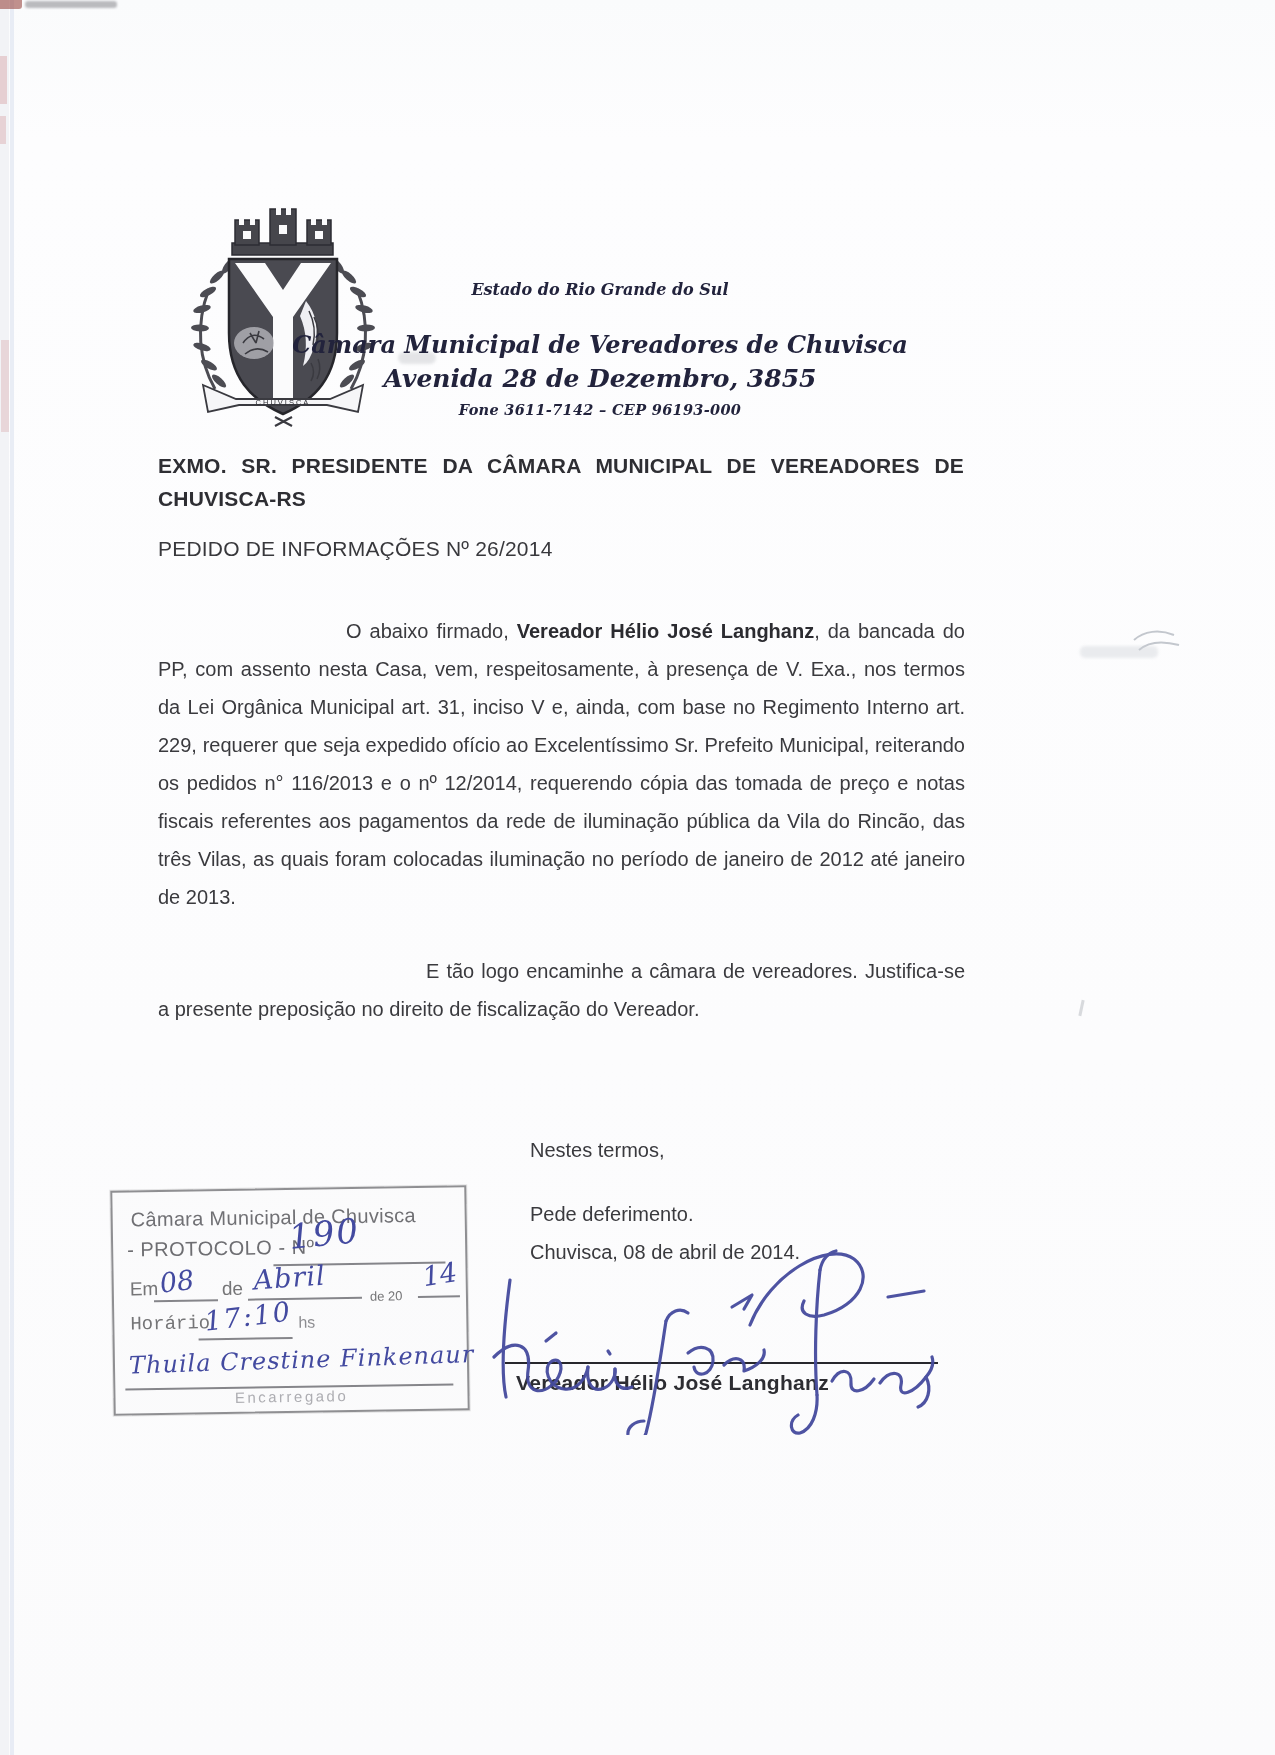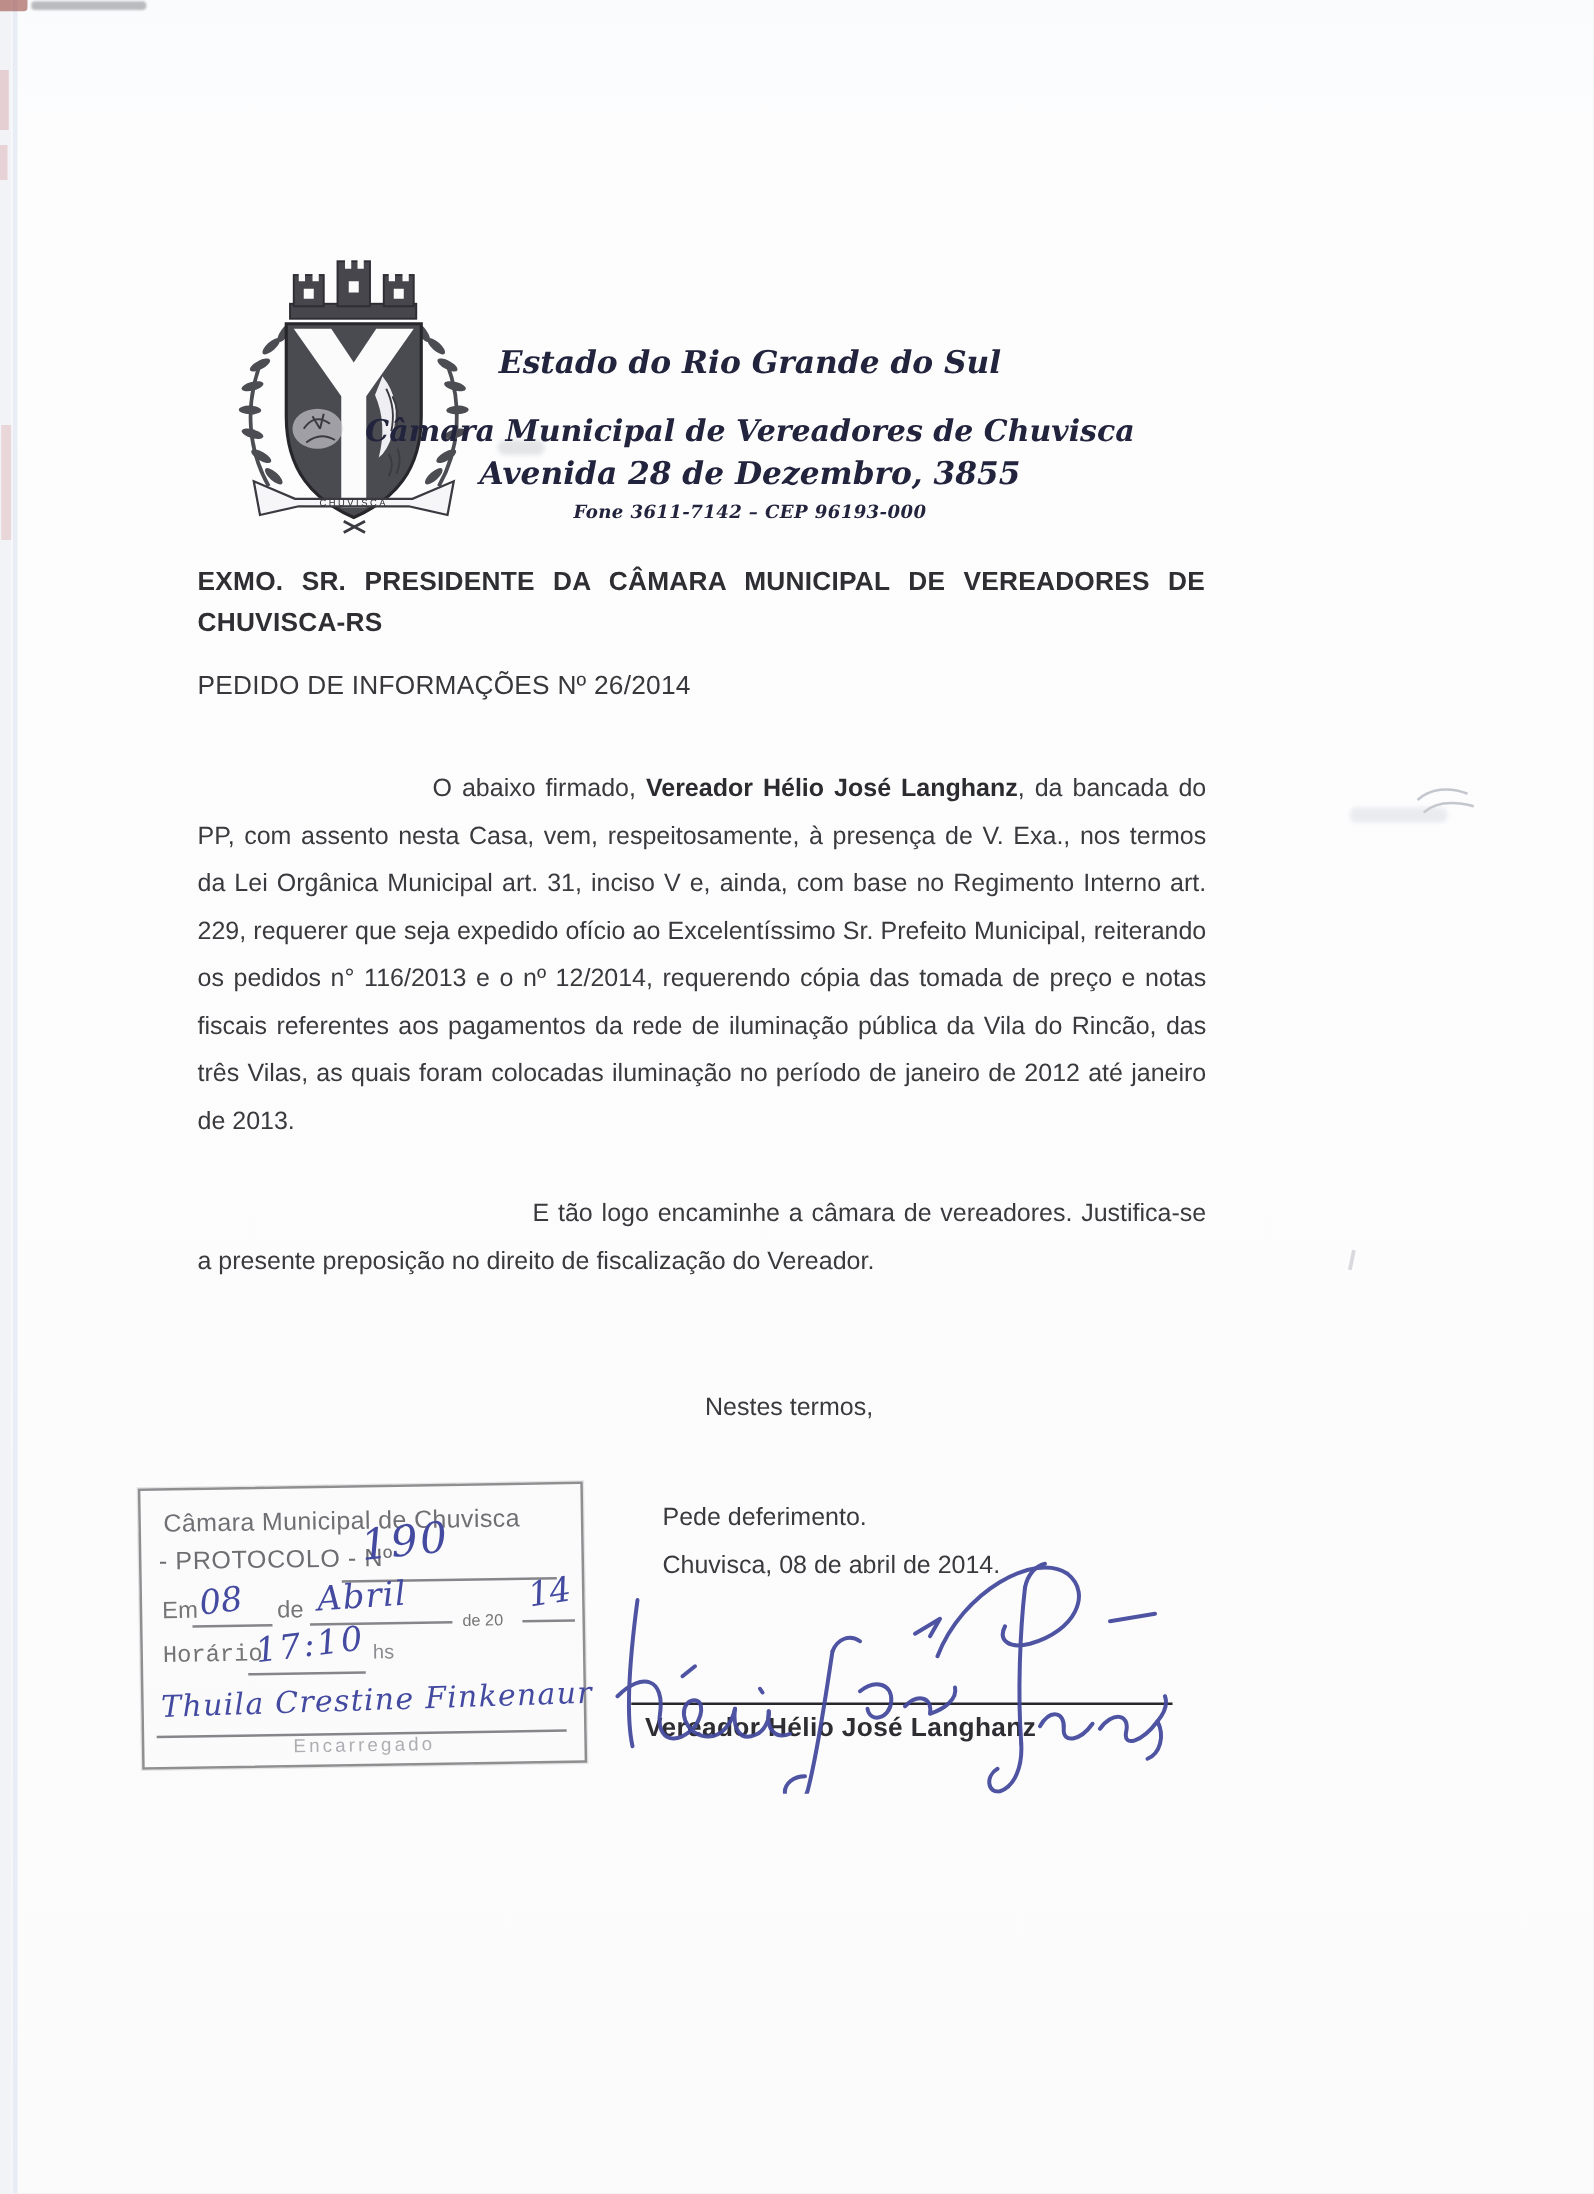--- a/index.html
+++ b/index.html
@@ -21,35 +21,35 @@
   .pink-2{position:absolute;left:0;top:116px;width:6px;height:28px;background:#d9abae;opacity:.45;}
   .pink-3{position:absolute;left:1px;top:340px;width:8px;height:92px;background:#d9abae;opacity:.4;}
   .smudge-avenida{position:absolute;left:398px;top:352px;width:38px;height:12px;background:#c6c8cc;opacity:.45;filter:blur(1.5px);border-radius:6px;}
   .pencil-squiggle{position:absolute;left:1128px;top:612px;}
   .smear-1{position:absolute;left:1080px;top:646px;width:78px;height:12px;background:#ccd0d6;opacity:.38;filter:blur(1.5px);border-radius:5px;}
   .tick-1{position:absolute;left:1080px;top:1000px;width:3px;height:16px;background:#b3b7bd;opacity:.5;transform:rotate(12deg);}
   
   .coa{position:absolute;left:175px;top:193px;width:216px;height:236px;}
   .letterhead{position:absolute;left:290px;top:273px;width:620px;text-align:center;
     font-family:"DejaVu Serif","Liberation Serif",serif;font-style:italic;font-weight:bold;color:#22233c;}
-  .lh1{font-size:25px;line-height:34px;}
+  .lh1{font-size:16px;line-height:34px;}
   .lh2{font-size:24px;line-height:34px;margin-top:21px;}
   .lh3{font-size:25px;line-height:34px;}
   .lh4{font-size:14.5px;line-height:28px;letter-spacing:.3px;}
   
   .addressee{position:absolute;left:158px;top:449px;width:806px;
     font-size:21px;font-weight:bold;line-height:33px;color:#2e2e33;text-align:justify;letter-spacing:.2px;}
   .subject{position:absolute;left:158px;top:537px;font-size:21px;color:#38383c;letter-spacing:.2px;}
   .body-p{position:absolute;left:158px;width:807px;font-size:20px;line-height:38px;
     text-align:justify;color:#3a3a3e;}
   .p1{top:612px;text-indent:188px;}
   .p1 b{color:#2b2b30;}
   .p2{top:952px;text-indent:268px;}
   .closing{position:absolute;left:530px;font-size:20px;color:#3a3a3e;}
-  .nestes{top:1115px;margin-left:34px;}
+  .nestes{top:1139px;}
   .pede{top:1167px;margin-top:36px;}
   .dateline{top:1241px;}
   
   .stamp{position:absolute;left:112px;top:1188px;width:352px;height:221px;
     border:2px solid #8f8f92;transform:rotate(-0.9deg);
     box-shadow:0 0 0 1px rgba(160,160,160,.25);
     color:#757577;background:rgba(250,250,250,.35);}
   .stamp .s-org{position:absolute;left:18px;top:16px;font-size:20px;letter-spacing:.3px;color:#707074;}
   .stamp .s-proto{position:absolute;left:14px;top:46px;font-size:20px;letter-spacing:.5px;color:#6e6e72;}
   .stamp .s-line{position:absolute;border-bottom:2px solid #85858a;height:0;}

